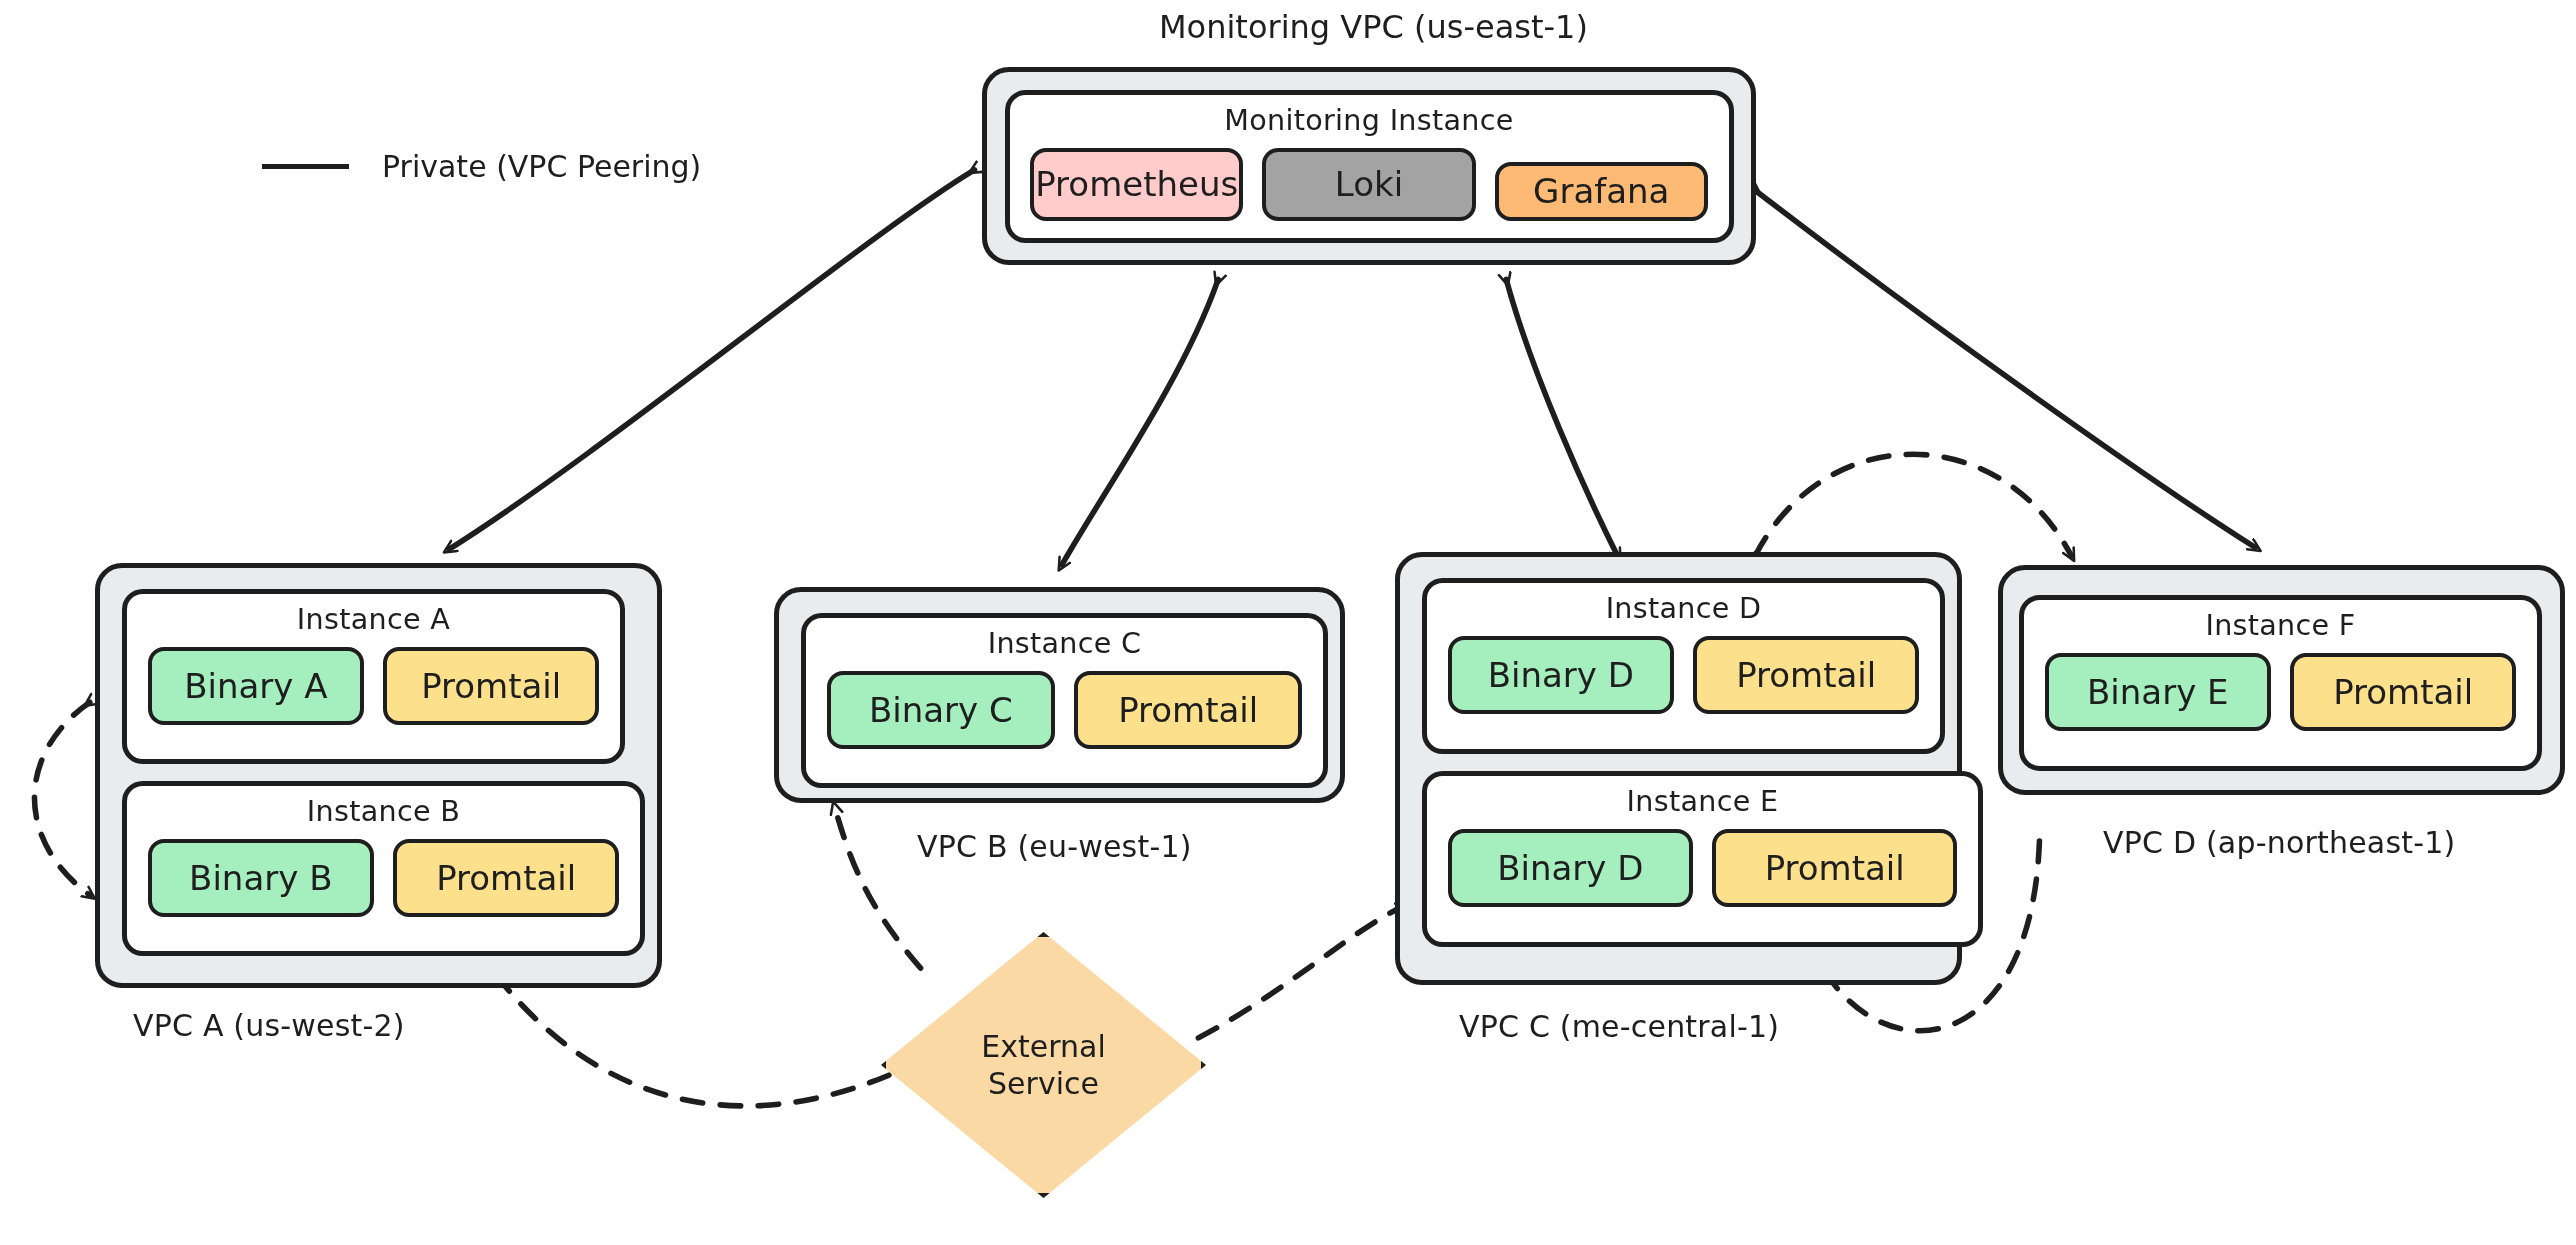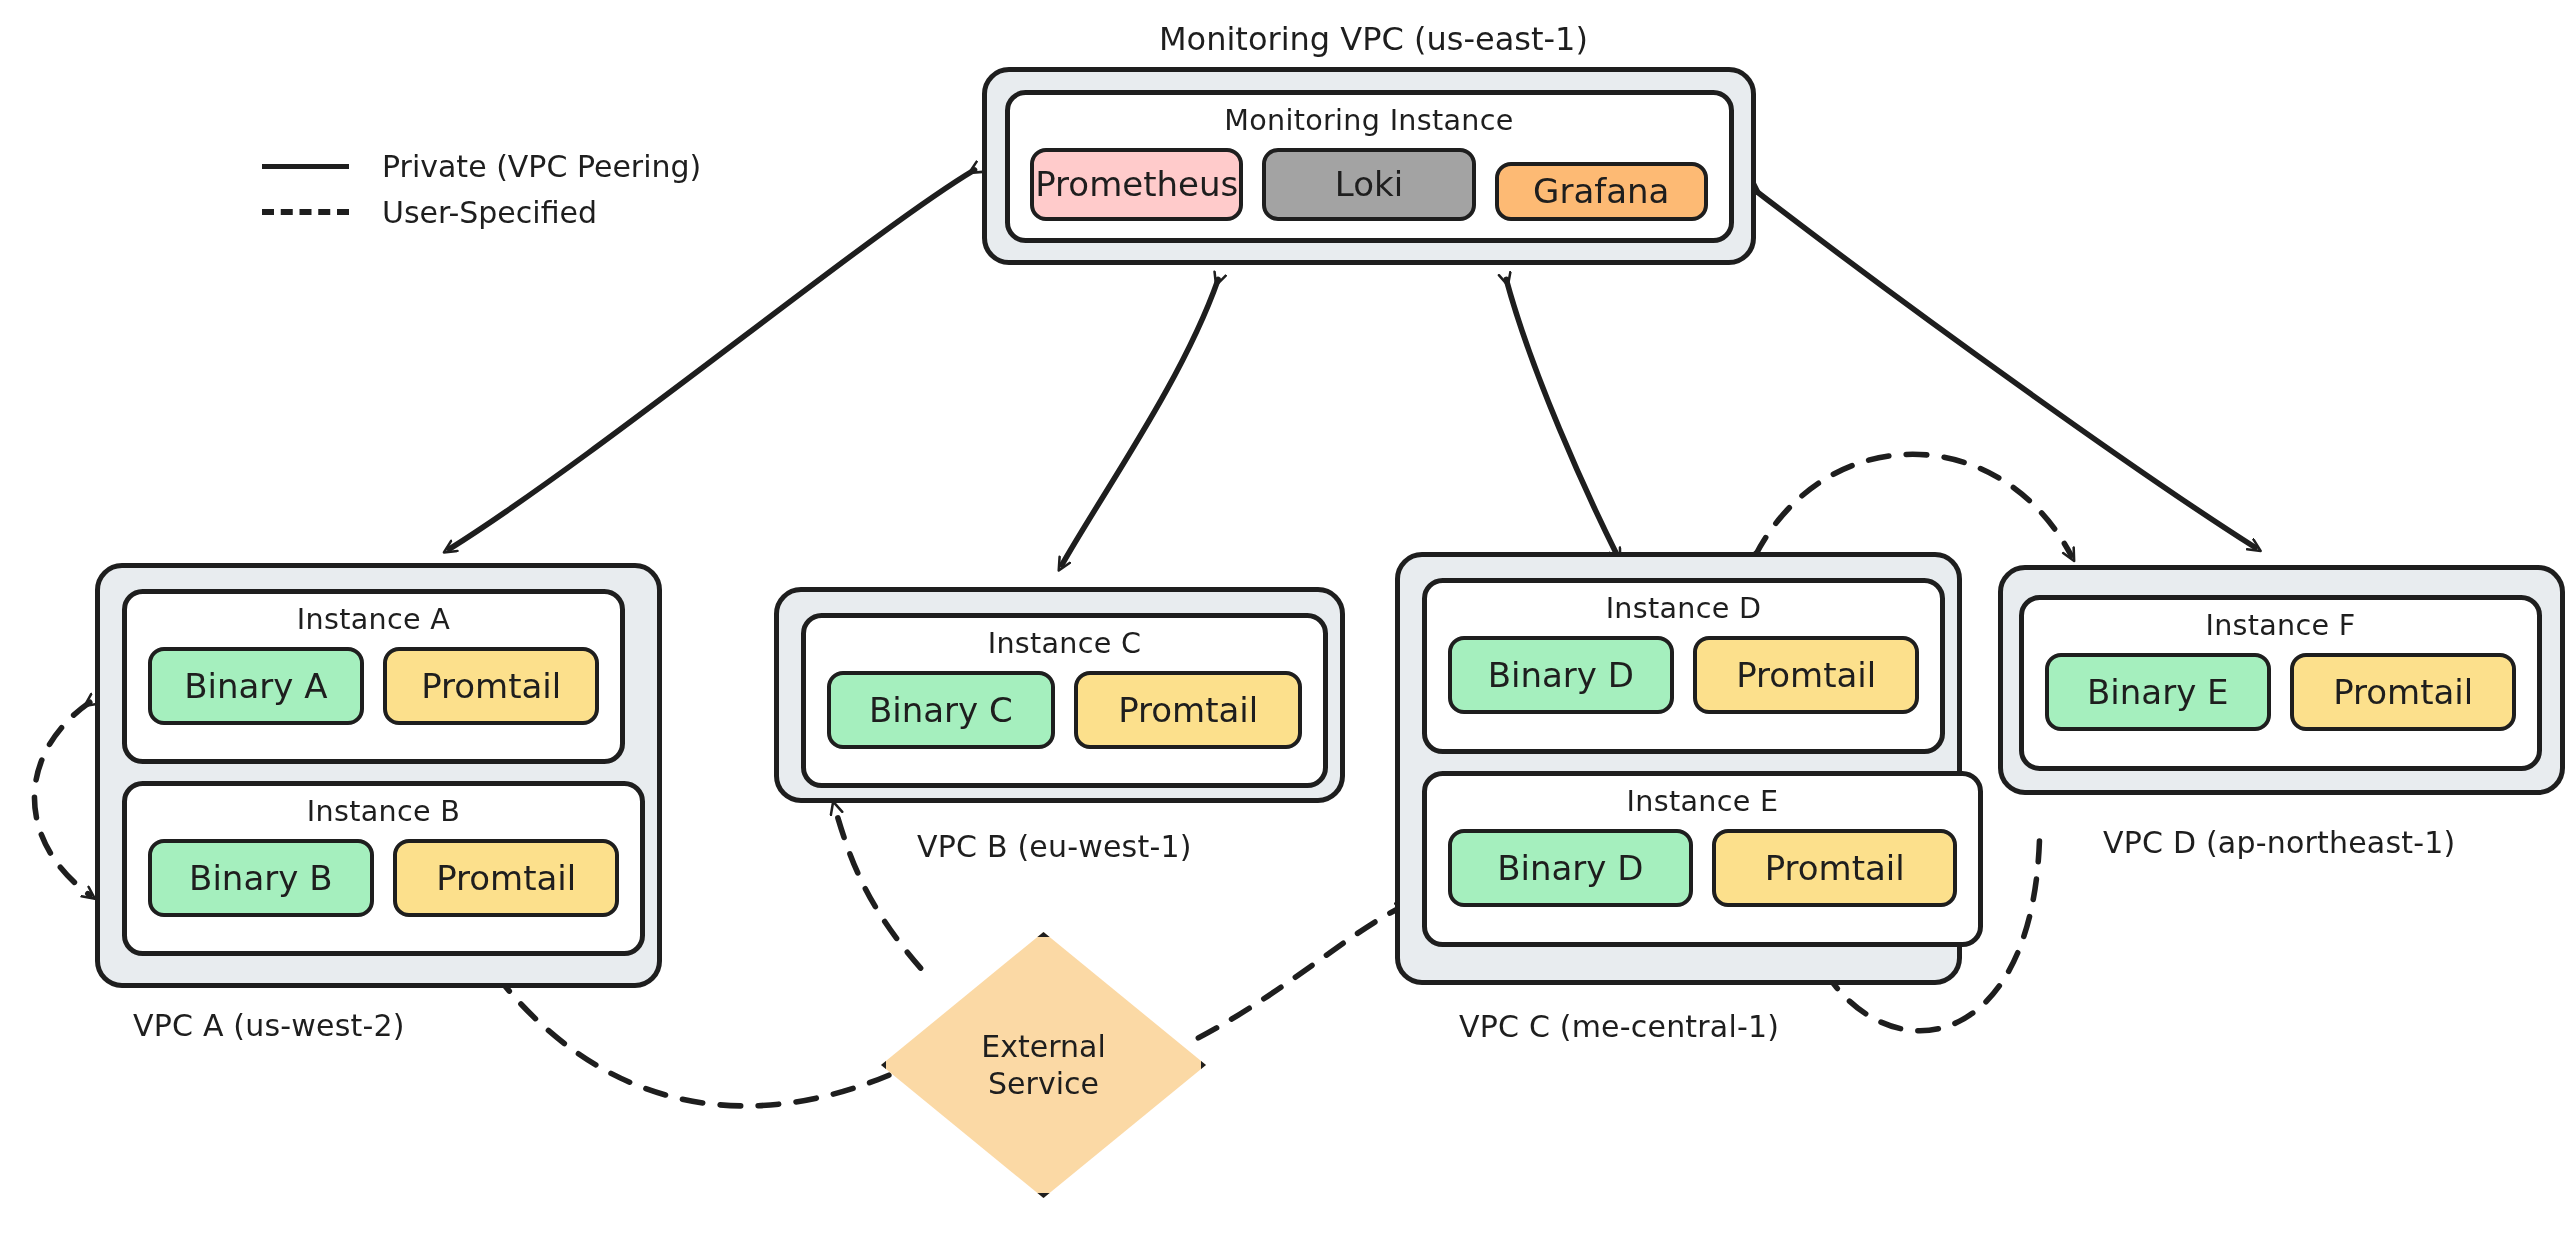--- a/index.html
+++ b/index.html
@@ -99,27 +99,23 @@
     <g>
       <path d="M1510,1308 C1620,1250 1700,1175 1768,1142" fill="none" stroke="#1e1e1e" stroke-width="7" stroke-linecap="round" stroke-dasharray="26 22" marker-end="url(#ah2)"></path>
     </g>
   </svg>
 
   <div id="legend">
     <div class="leg-row">
       <span class="leg-swatch"></span>
       <span class="leg-text">Private (VPC Peering)</span>
     </div>
-    <div class="leg-row">
-      <span class="leg-swatch dashed"></span>
-      <span class="leg-text">User-Specified</span>
-    </div>
   </div>
 
-  <div class="top-label" style="left:1159px;top:20px;">Monitoring VPC (us-east-1)</div>
+  <div class="top-label" style="left:1159px;top:8px;">Monitoring VPC (us-east-1)</div>
 
   <div class="vpc" style="left:982px;top:67px;width:774px;height:198px;">
     <div class="inst" style="left:17.5px;top:17.5px;width:calc(100% - 35px);height:calc(100% - 35px);">
       <div class="inst-title">Monitoring Instance</div>
       <div class="row" style="height:73px;">
         <div class="chip pink">Prometheus</div>
         <div class="chip violet">Loki</div>
         <div class="chip blue">Grafana</div>
       </div>
     </div>

